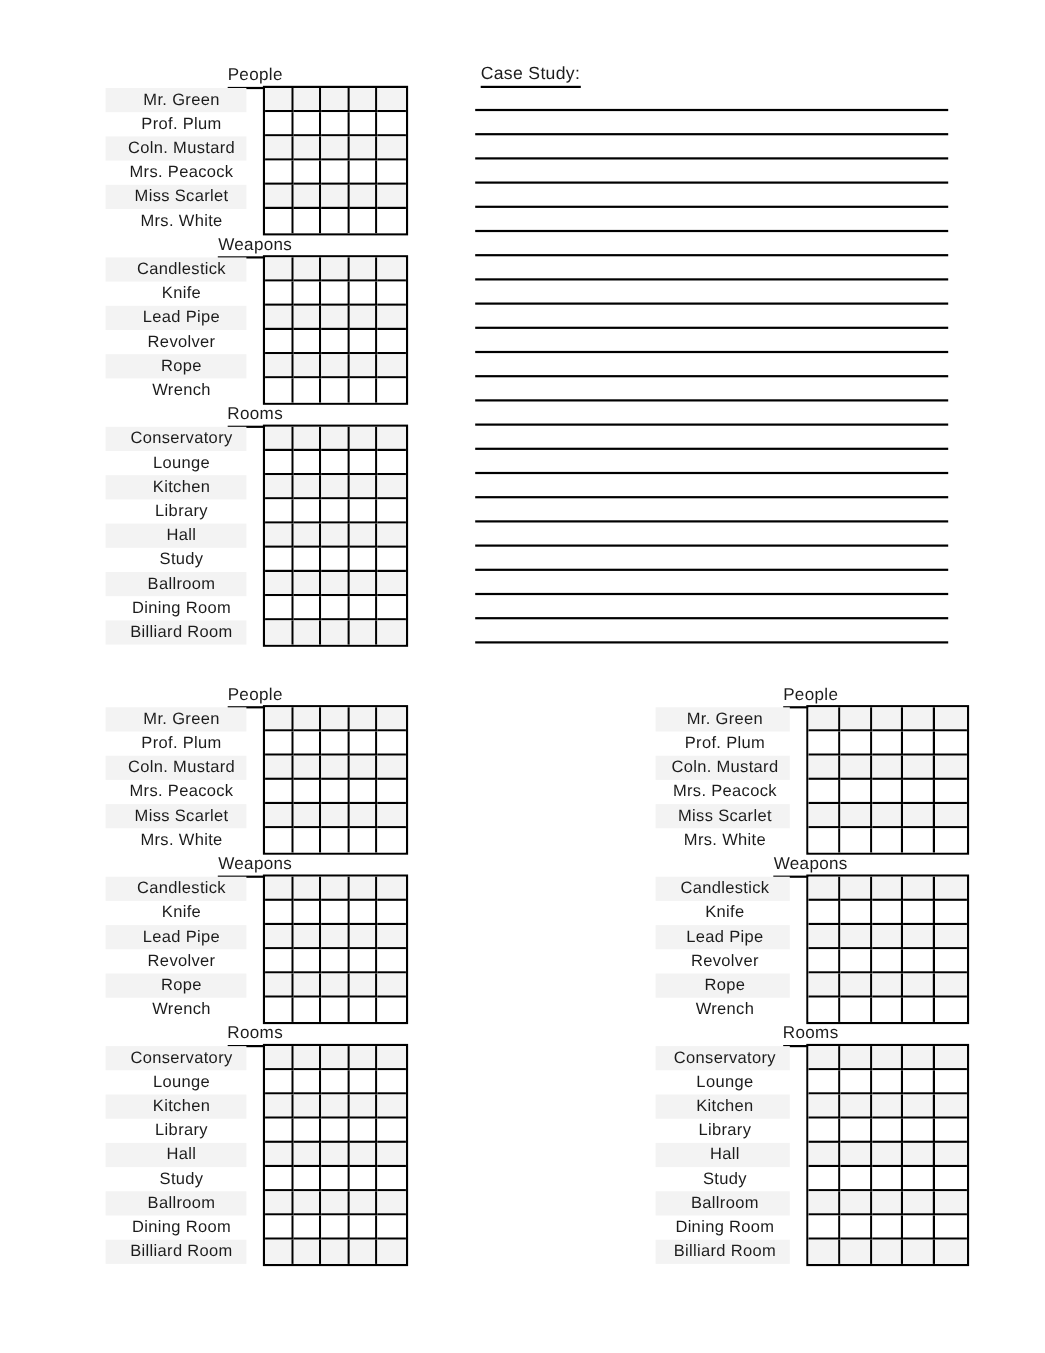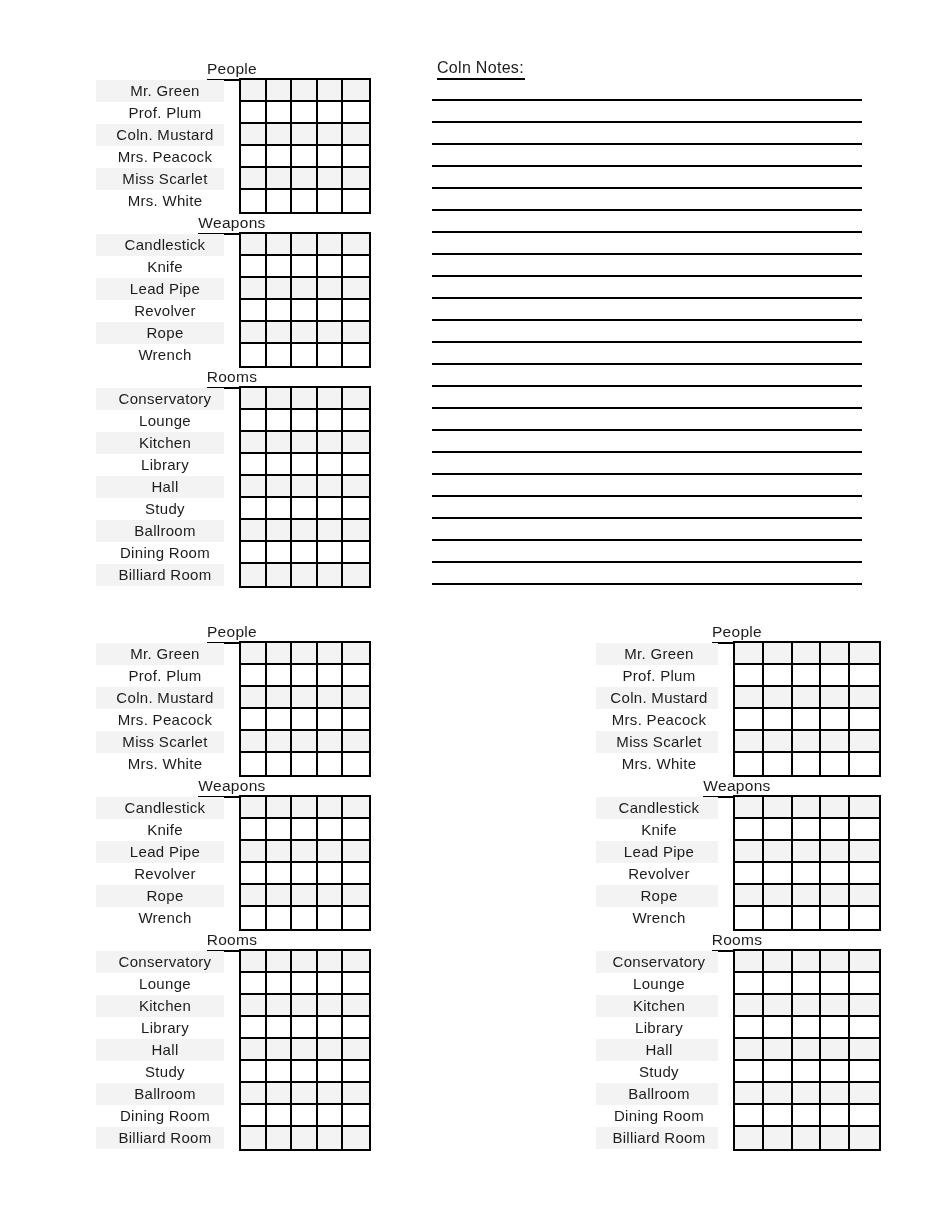--- a/index.html
+++ b/index.html
@@ -223,21 +223,21 @@
           <div class="cell shaded ir"></div>
           <div class="cell shaded ir"></div>
           <div class="cell shaded"></div>
         </div>
       </div>
     </div>
   </div>
 
 <section class="case-notes">
   <div class="section-heading">
-    <span class="heading-text">Coln Notes:</span>
+    <span class="heading-text">Case Study:</span>
   </div>
   <div class="note-lines">
       <div class="note-line"></div>
       <div class="note-line"></div>
       <div class="note-line"></div>
       <div class="note-line"></div>
       <div class="note-line"></div>
       <div class="note-line"></div>
       <div class="note-line"></div>
       <div class="note-line"></div>

